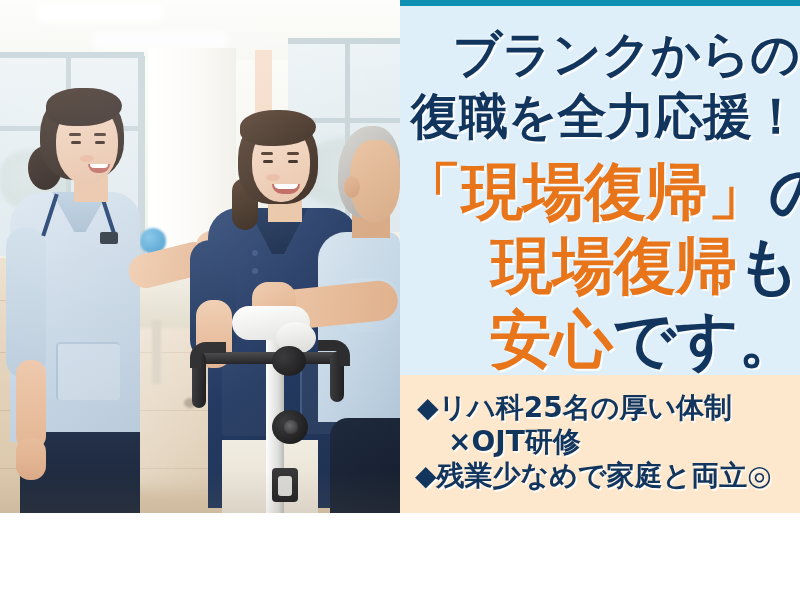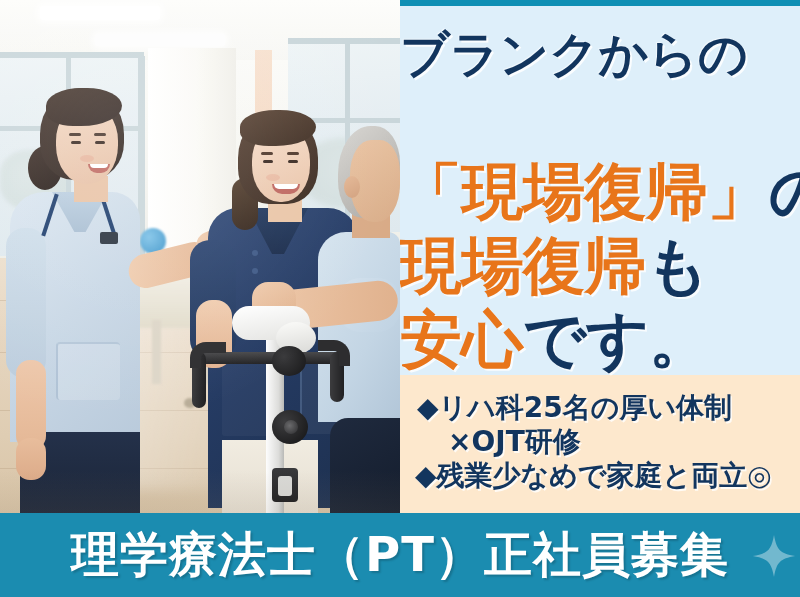--- a/index.html
+++ b/index.html
@@ -209,21 +209,21 @@
     background:#deeffa;overflow:hidden;
   }
   #panel-topbar{
     position:absolute;left:0;top:0;width:400px;height:6px;background:#0e8fb4;
   }
   #panel-cream{
     position:absolute;left:0;top:375px;width:400px;height:138px;background:#fde8cd;
   }
 
   .headline{
-    position:absolute;left:0;width:400px;text-align:left;
+    position:absolute;left:0;width:400px;text-align:right;
     font-weight:bold;letter-spacing:-.5px;white-space:nowrap;
     font-family:Liberation Sans, sans-serif;
   }
   .navy{color:#12355e;text-shadow:2px 2px 0 rgba(255,255,255,.85), -1px -1px 0 rgba(255,255,255,.5);}
 
   #line1{top:22px;font-size:49px;}
   #line2{top:84px;font-size:49px;}
   #line3{top:150px;font-size:62px;}
   #line4{top:224px;font-size:62px;}
   #line5{top:298px;font-size:62px;}
@@ -380,38 +380,36 @@
 
     <div class="ph blurlayer"></div>
     <div class="ph bottomshade"></div>
   </div>
 
   <div id="panel">
     <div id="panel-topbar"></div>
     <div id="panel-cream"></div>
 
     <div class="headline navy" id="line1">ブランクからの</div>
+    <div class="headline navy" id="line2">復職を全力応援！</div>
 
     <div class="headline mix" id="line3">
       <span class="o">「</span><span class="o">現場復帰</span><span class="o">」</span><span class="n">の</span>
     </div>
 
     <div class="headline mix" id="line5">
       <span class="o">安心</span><span class="n">です。</span>
     </div>
 
     <div class="headline mix" id="line4">
       <span class="o">現場復帰</span><span class="n">も</span>
     </div>
 
     <div class="bullet" id="b1">◆リハ科25名の厚い体制</div>
     <div class="bullet" id="b2">×OJT研修</div>
     <div class="bullet" id="b3">◆残業少なめで家庭と両立◎</div>
   </div>
 
-  <div id="bottombar">
-    <div id="bottom-text">理学療法士（PT）正社員募集</div>
-  </div>
   <svg id="sparkle" viewBox="0 0 100 100">
     <path d="M50 2 C56 36 64 44 98 50 C64 56 56 64 50 98 C44 64 36 56 2 50 C36 44 44 36 50 2 Z" fill="#ffffff"></path>
   </svg>
 
 </div>
 
 </body></html>

